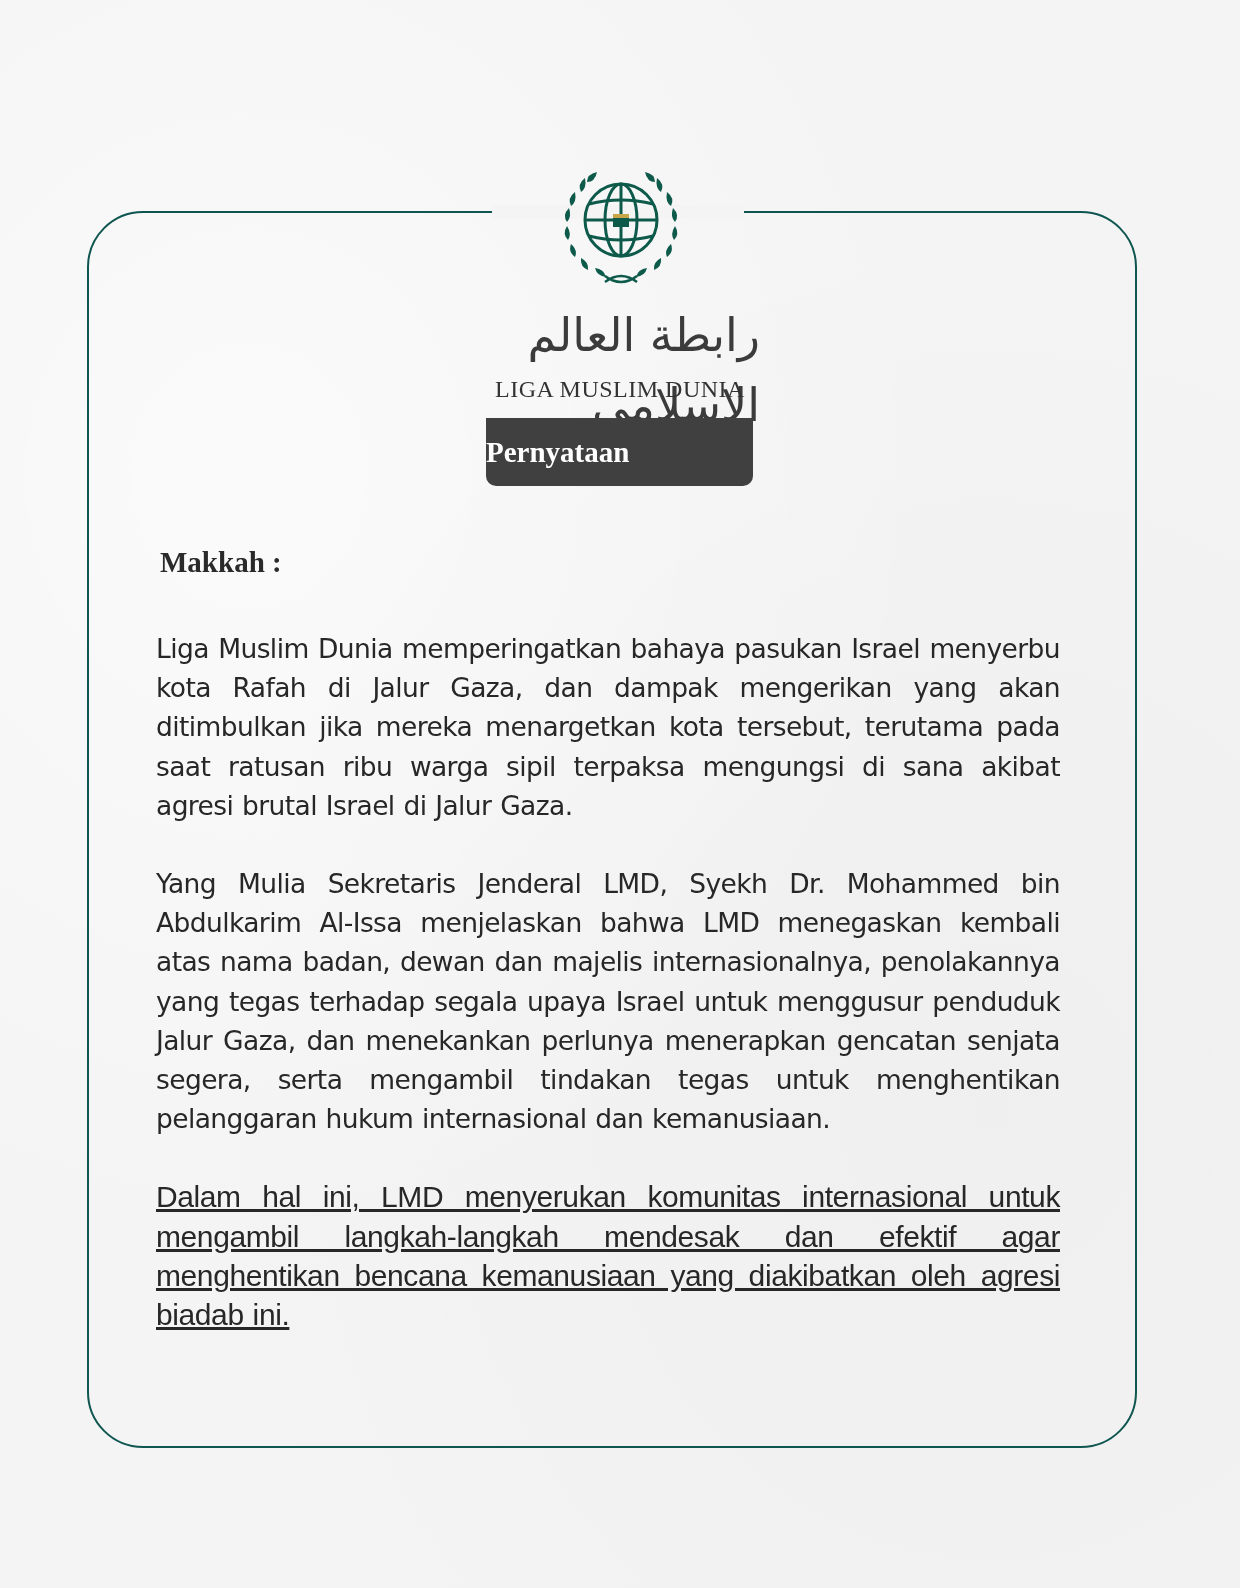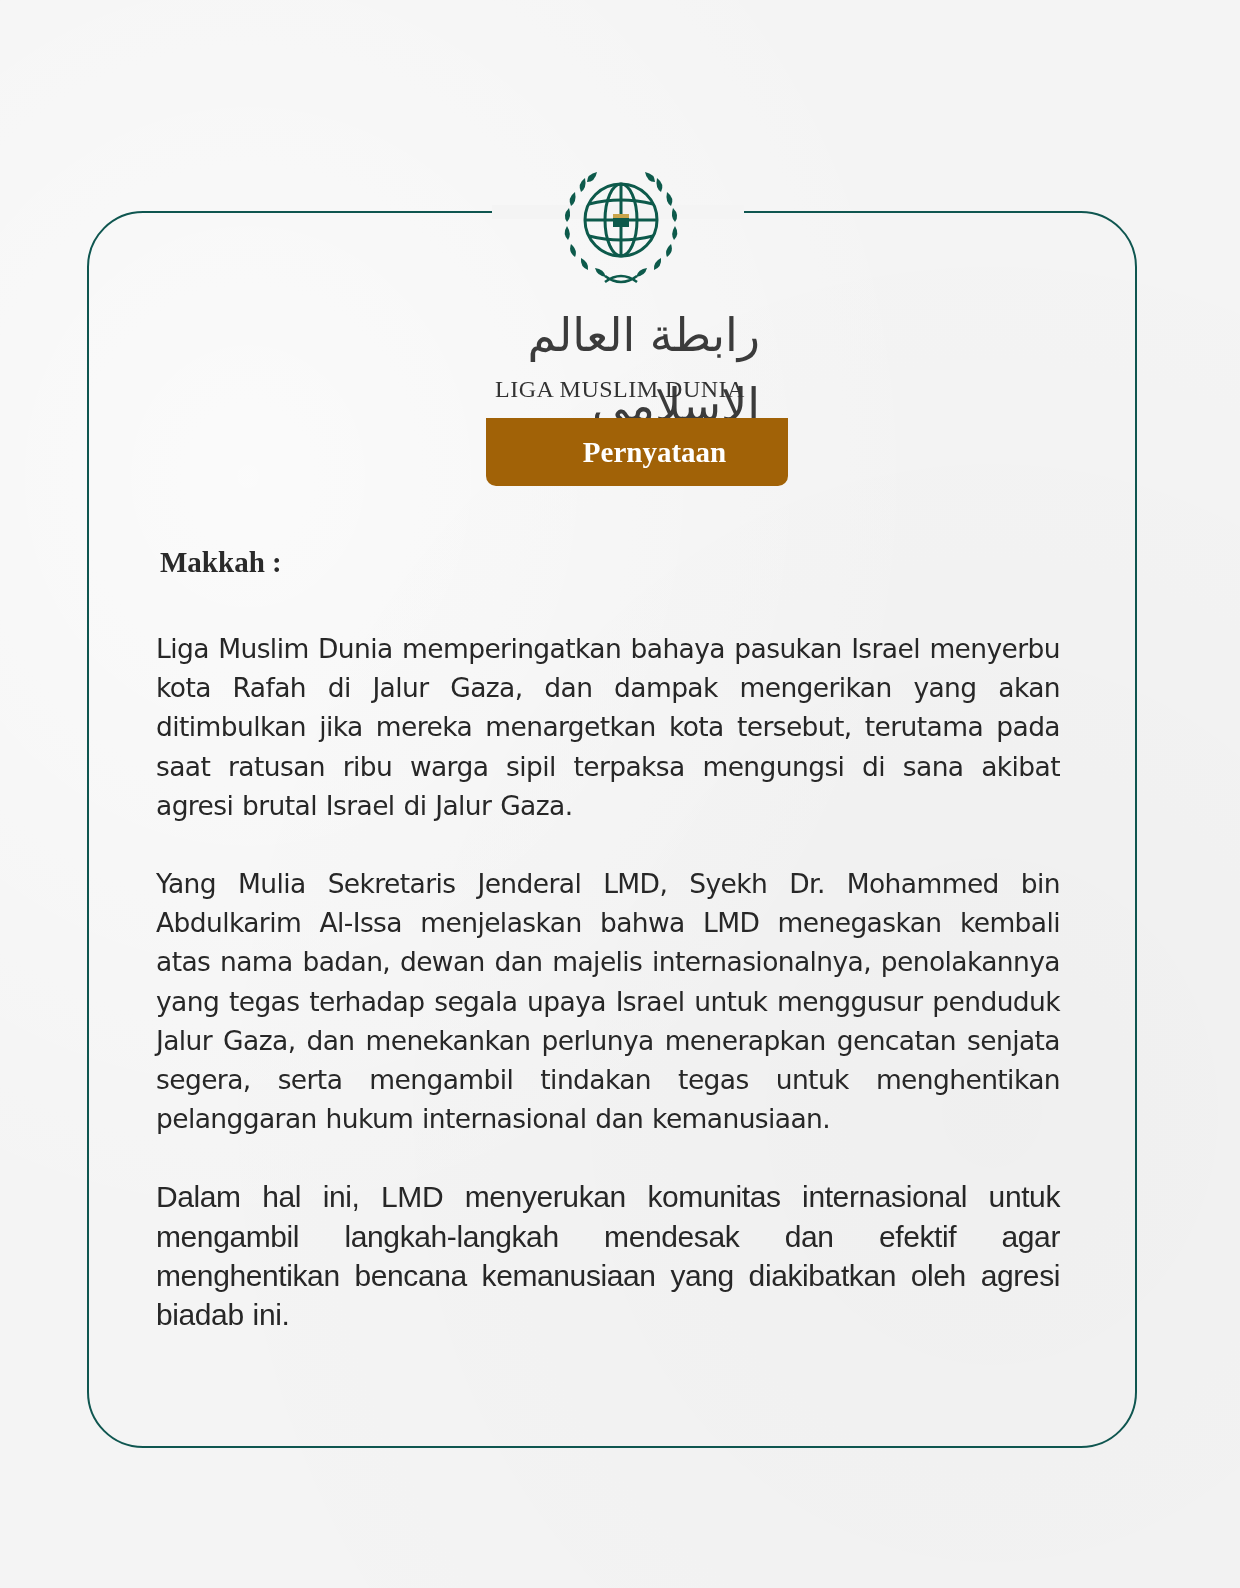--- a/index.html
+++ b/index.html
@@ -54,23 +54,23 @@
     font-family: "Liberation Serif", serif;
     font-weight: normal;
     font-size: 24px;
     letter-spacing: 0.5px;
     color: #333333;
   }
   .banner {
     position: absolute;
     left: 486px; top: 418px;
     width: 267px; height: 68px;
-    background: #a16207;
+    background: #404040;
     border-radius: 0 0 10px 10px;
-    display: flex; align-items: center; justify-content: center; padding-left: 35px;
+    display: flex; align-items: center; justify-content: flex-start;
   }
   .banner span {
     font-family: "Liberation Serif", serif;
     font-weight: bold;
     font-size: 29px;
     color: #ffffff;
   }
   .dateline {
     position: absolute;
     left: 160px; top: 546px;
@@ -89,20 +89,21 @@
     color: #272727;
     text-align: justify;
     letter-spacing: -0.6px;
     word-spacing: 1px;
   }
   .body-text p { margin: 0 8px 39px 0; }
   .body-text p.last {
     font-family: "Liberation Sans", sans-serif;
     font-size: 30px;
     letter-spacing: -0.4px;
+    text-decoration: underline;
   }
 </style>
 </head>
 <body>
 
 <div class="texture"></div>
 
 <div class="frame"></div>
 <div class="frame-gap"></div>
 

